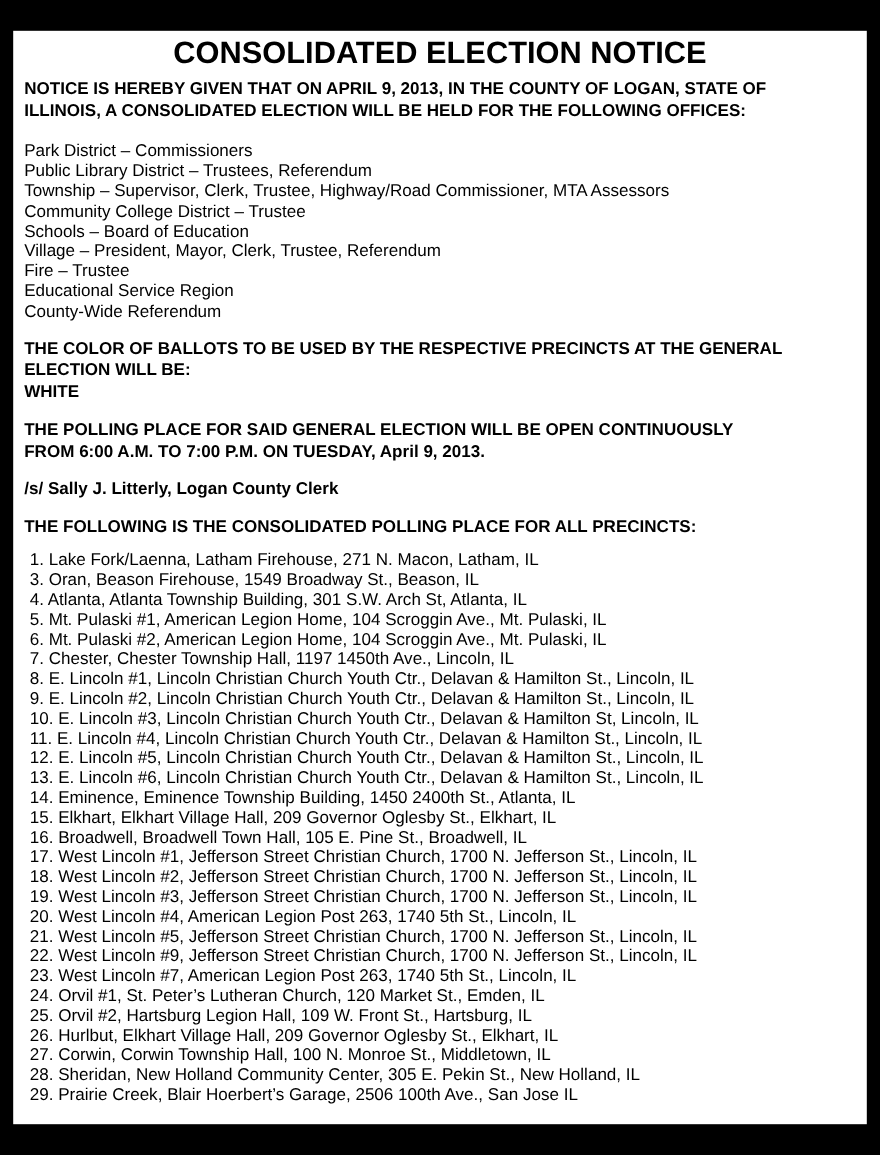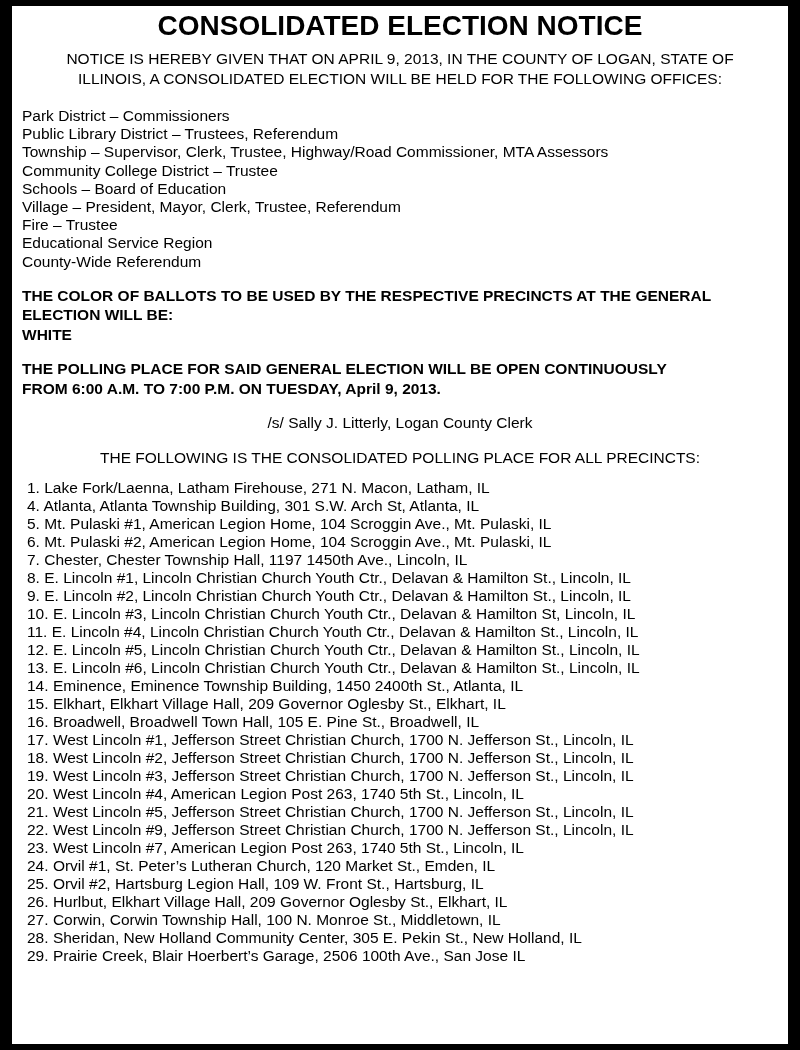--- a/index.html
+++ b/index.html
@@ -1,31 +1,31 @@
 <!DOCTYPE html>
 <html><head>
 <meta charset="utf-8">
 <style>
   html, body { margin: 0; padding: 0; background: #ffffff; }
   .page {
     width: 800px; height: 1050px; box-sizing: border-box;
-    background: #000000; padding: 6px 12px;
+    background: #000000; padding: 28px 12px;
     font-family: "Liberation Sans", "DejaVu Sans", sans-serif;
   }
   .sheet {
     background: #ffffff; width: 100%; height: 100%;
     box-sizing: border-box; padding: 5px 10px 0 10px;
     overflow: hidden; color: #000000;
   }
   .title {
     font-size: 28px; font-weight: bold; text-align: center;
     line-height: 30px; margin: 0 0 8px 0; letter-spacing: 0px;
   }
   .para { font-size: 15.5px; line-height: 19.5px; white-space: pre-line; margin: 0; font-weight: bold; }
-  .bold { font-weight: normal; text-align: center; }
+  .bold { font-weight: bold; }
   .intro { margin-bottom: 19px; }
   .offices { margin: 0 0 15px 0; }
   .office-line { font-size: 15.5px; line-height: 18.2px; }
   .ballot { margin-bottom: 15px; }
   .hours { margin-bottom: 15px; }
   .signature { margin-bottom: 15px; }
   .precincts-heading { margin-bottom: 12px; }
   .precincts { padding-left: 5px; }
   .precinct-line { font-size: 15.5px; line-height: 18px; }
   .b { font-weight: normal; }
@@ -72,20 +72,21 @@
 
     <p class="para bold signature">/s/ Sally J. Litterly, Logan County Clerk</p>
 
     <p class="para bold precincts-heading">THE FOLLOWING IS THE CONSOLIDATED POLLING PLACE FOR ALL PRECINCTS:</p>
 
     <div class="precincts">
 
         <div class="precinct-line"><span>1.</span> <span class="b">Lake Fork/Laenna</span><span>, Latham Firehouse, 271 N. Macon, Latham, IL</span></div>
 
 
+        <div class="precinct-line"><span>3.</span> <span class="b">Oran</span><span>, Beason Firehouse, 1549 Broadway St., Beason, IL</span></div>
 
         <div class="precinct-line"><span>4.</span> <span class="b">Atlanta</span><span>, Atlanta Township Building, 301 S.W. Arch St, Atlanta, IL</span></div>
 
         <div class="precinct-line"><span>5.</span> <span class="b">Mt. Pulaski #1</span><span>, American Legion Home, 104 Scroggin Ave., Mt. Pulaski, IL</span></div>
 
         <div class="precinct-line"><span>6.</span> <span class="b">Mt. Pulaski #2</span><span>, American Legion Home, 104 Scroggin Ave., Mt. Pulaski, IL</span></div>
 
         <div class="precinct-line"><span>7.</span> <span class="b">Chester</span><span>, Chester Township Hall, 1197 1450th Ave., Lincoln, IL</span></div>
 
         <div class="precinct-line"><span>8.</span> <span class="b">E. Lincoln #1</span><span>, Lincoln Christian Church Youth Ctr., Delavan &amp; Hamilton St., Lincoln, IL</span></div>

